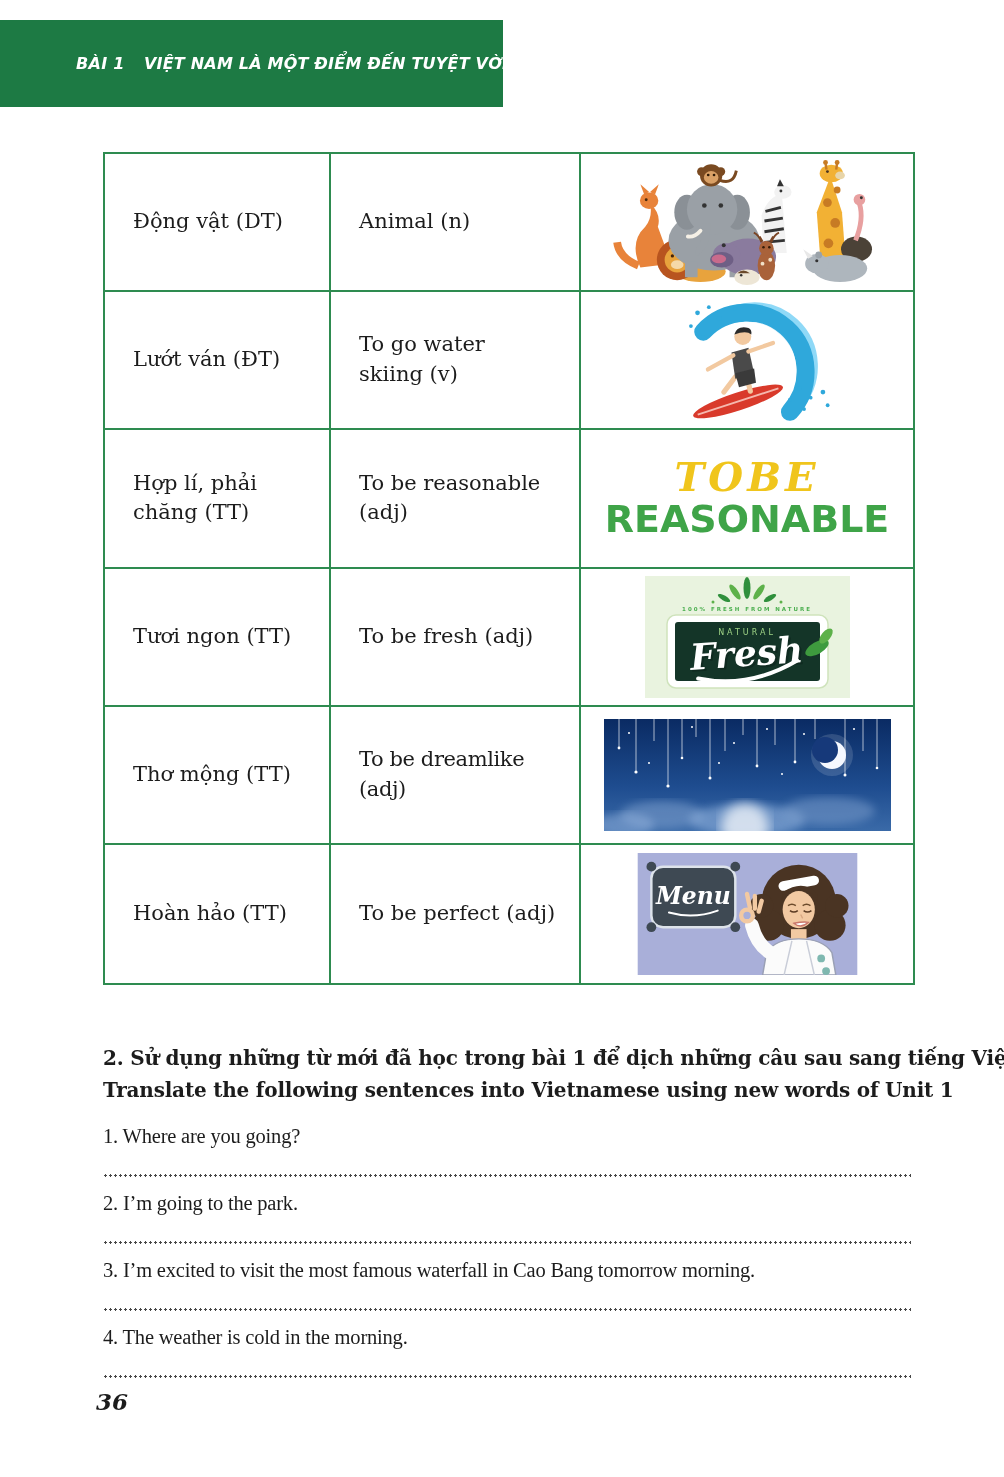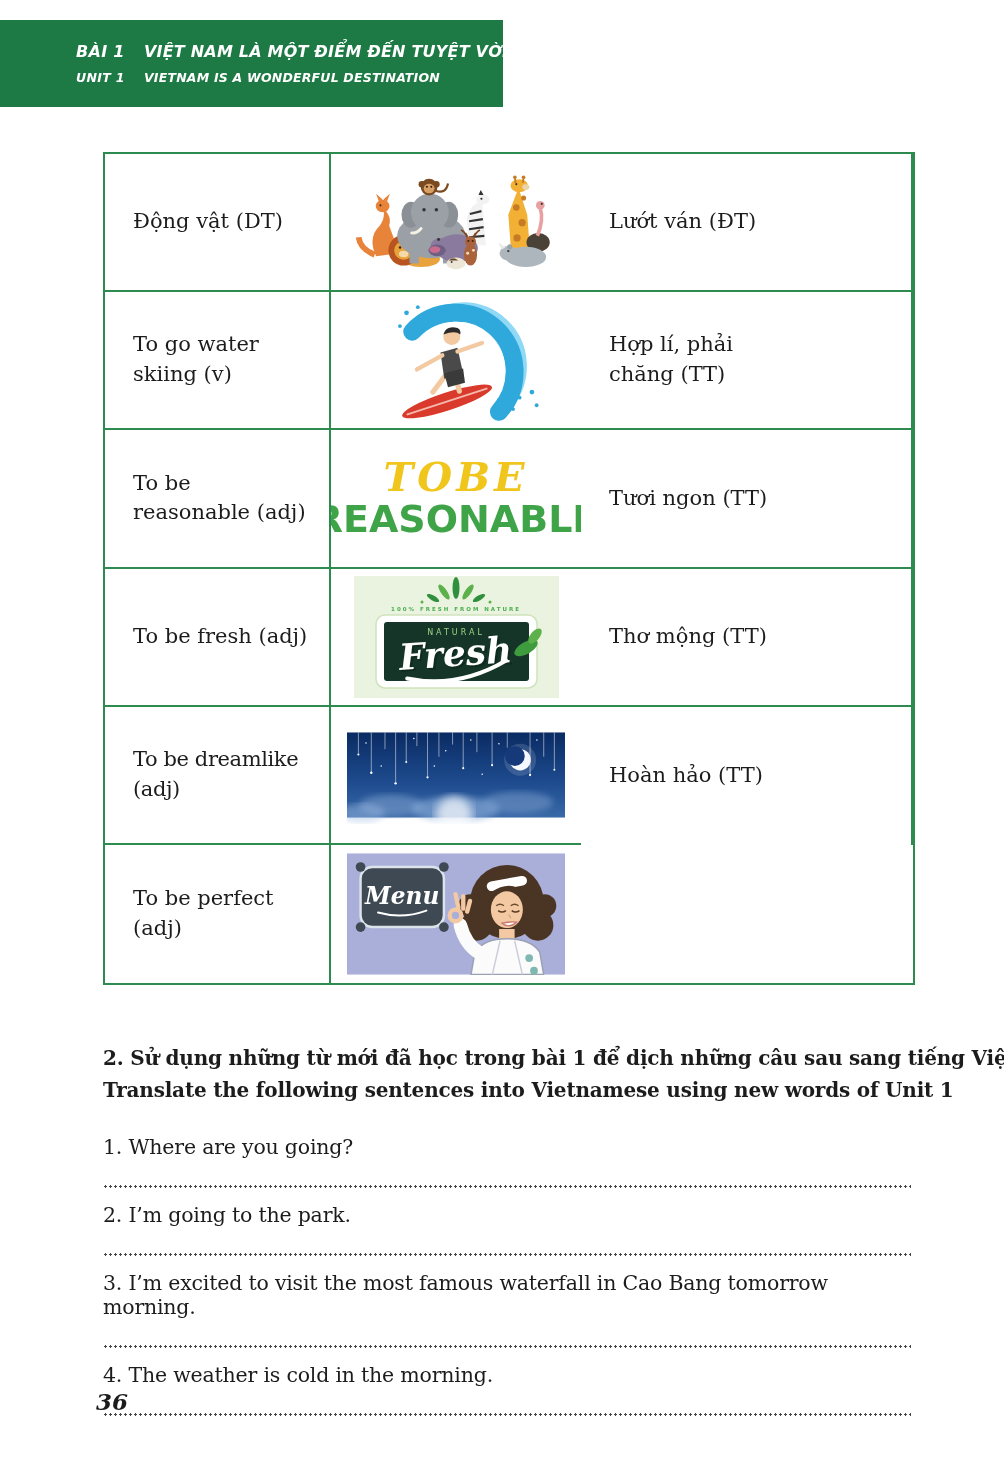--- a/index.html
+++ b/index.html
@@ -37,50 +37,49 @@
   
   .wordart{text-align:center;line-height:1.05;}
   .wordart .tobe{font-family:"DejaVu Serif",serif;font-style:italic;font-weight:bold;
                  font-size:40px;color:#f0c51c;letter-spacing:4px;}
   .wordart .reasonable{font-family:"DejaVu Sans",sans-serif;font-weight:bold;
                  font-size:38px;color:#3fa448;letter-spacing:0px;margin-top:2px;}
 
   
   .exercise{position:absolute;left:103px;top:1042px;width:808px;}
   .ex-heading div{font-weight:bold;font-size:20px;line-height:1.62;letter-spacing:-.2px;white-space:nowrap;}
-  .sentences{margin-top:28px;}
+  .sentences{margin-top:18px;font-family:Liberation Serif, serif;}
   .sentence{margin:0;font-size:20.5px;letter-spacing:-.2px;}
   .answer-line{height:3px;margin:26px 0 15px 0;
      background-image:radial-gradient(circle,#474747 1.15px,transparent 1.35px);
      background-size:5px 3px;background-repeat:repeat-x;background-position:0 center;}
 
   .page-number{position:absolute;left:96px;top:1388px;font-size:23px;
      font-style:italic;font-weight:bold;font-family:"DejaVu Serif",serif;}
 
   svg text{font-family:"DejaVu Sans",sans-serif;}
   svg .script{font-family:"DejaVu Serif",serif;font-style:italic;font-weight:bold;}
 </style>
 </head>
 <body>
 
 <header class="banner">
   <div class="banner-row row1">
     <span class="lbl">BÀI 1</span>
     <span class="ttl">VIỆT NAM LÀ MỘT ĐIỂM ĐẾN TUYỆT VỜI</span>
   </div>
-  <div class="banner-row row2">
-    <span class="lbl">UNIT 1</span>
-    <span class="ttl">VIETNAM IS A WONDERFUL DESTINATION</span>
-  </div>
 </header>
 
 <div class="vocab-table">
 
   <div class="cell txt">
     <span>Động vật (DT)</span>
+  </div>
+  <div class="cell txt">
+    <span>Animal (n)</span>
   </div>
   <div class="cell img cl">
     <svg width="300" height="126" viewBox="0 0 300 130">
 
       <g>
         <path d="M226,108 L222,55 L236,18 L248,55 L252,108 Z" fill="#F2B134"></path>
         <circle cx="233" cy="45" r="4.5" fill="#C77B24"></circle>
           <circle cx="241" cy="66" r="5" fill="#C77B24"></circle>
         <circle cx="234" cy="87" r="5" fill="#C77B24"></circle>
           <circle cx="243" cy="32" r="3.5" fill="#C77B24"></circle>

